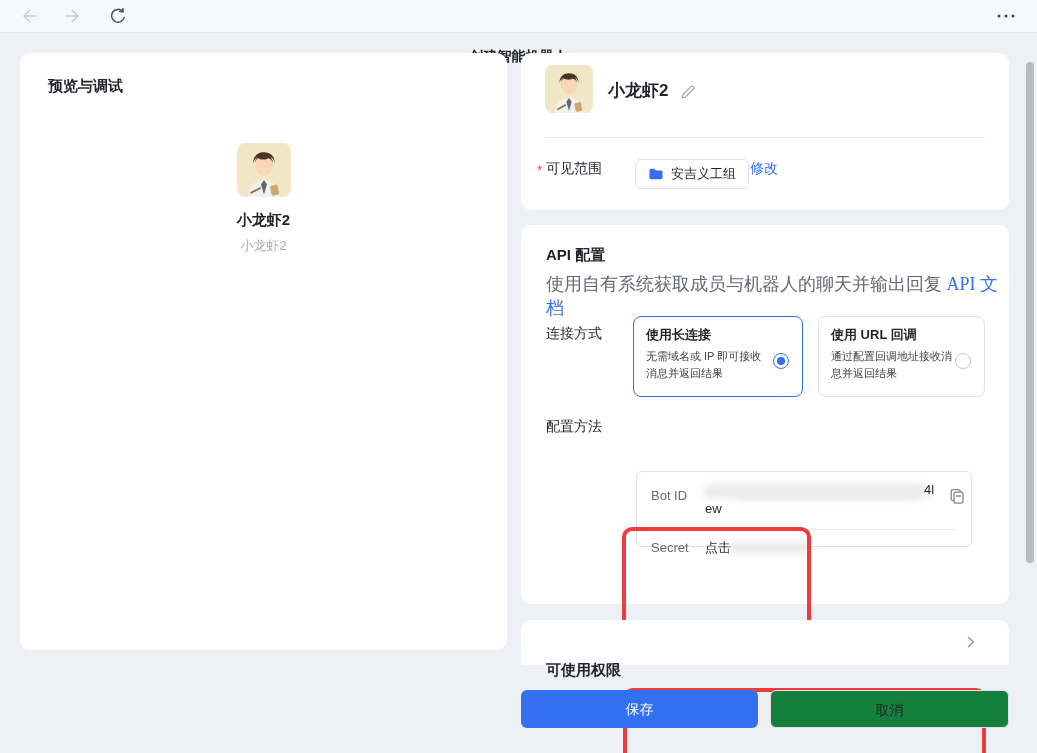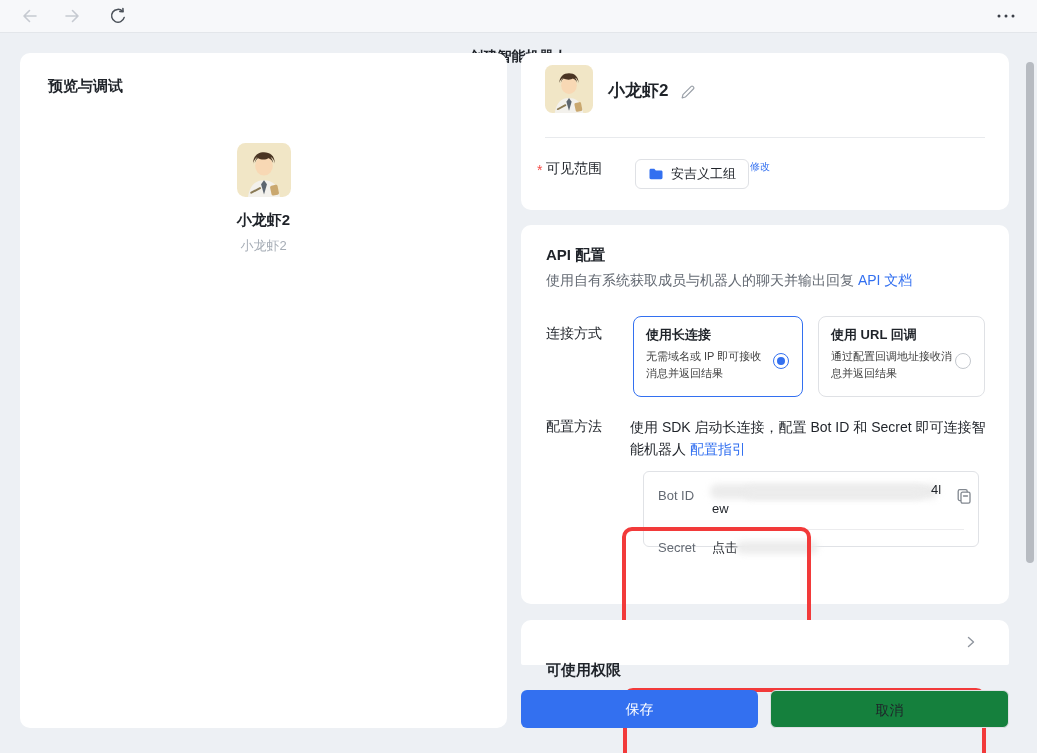--- a/index.html
+++ b/index.html
@@ -21,21 +21,21 @@
   .topbar-title {
     position:absolute; left:0; right:0; top:0; height:33px;
     text-align:center; line-height:33px; font-size:14px; font-weight:700; color:#1f2329;margin-top:40px;
   }
   .more-icon { position:absolute; right:20px; top:6px; width:22px; height:20px; cursor:pointer; }
 
   
   .card { position:absolute; background:#fff; border-radius:10px; }
 
   
-  .preview-card { left:20px; top:53px; width:487px; height:675px; }
+  .preview-card { left:20px; top:53px; width:487px; height:597px; }
   .preview-heading { position:absolute; left:28px; top:24px; font-size:15px; font-weight:700; }
   .preview-center { position:absolute; left:0; right:0; top:90px; text-align:center; }
   .avatar-lg { width:54px; height:54px; border-radius:9px; display:inline-block; }
   .preview-name { margin-top:10px; font-size:15px; font-weight:700; color:#1f2329; }
   .preview-sub  { margin-top:7px; font-size:13px; color:#a6adb6; }
   .preview-note {
     position:absolute; left:0; right:0; bottom:26px;
     text-align:center; font-size:13px; color:#c2c7cd;
   }
 
@@ -46,25 +46,25 @@
   .pencil-icon { position:absolute; left:158px; top:30px; width:18px; height:18px; cursor:pointer; }
   .profile-divider { position:absolute; left:24px; right:24px; top:84px; height:1px; background:#e8eaed; }
   .vis-required { position:absolute; left:16px; top:109px; color:#f54a45; font-size:14px; }
   .vis-label { position:absolute; left:25px; top:107px; font-size:14px; color:#1f2329; }
   .scope-chip {
     position:absolute; left:114px; top:106px; height:30px;
     border:1px solid #dfe1e5; border-radius:6px; background:#fff;
     display:flex; align-items:center; padding:0 12px; gap:7px; cursor:pointer;
   }
   .scope-chip .chip-text { font-size:13px; color:#1f2329; }
-  .modify-link { position:absolute; left:229px; top:107px; font-size:10px; color:#3370f0; cursor:pointer; }
+  .modify-link { position:absolute; left:229px; top:107px; font-size:14px; color:#3370f0; cursor:pointer; }
 
   .api-card { left:521px; top:225px; width:488px; height:379px; }
   .api-heading { position:absolute; left:25px; top:21px; font-size:15px; font-weight:700; }
-  .api-desc { position:absolute; left:25px; top:47px; font-size:14px; color:#646a73; }
+  .api-desc { position:absolute; left:25px; top:47px; font-size:18px; color:#646a73;font-family:Liberation Serif, serif; }
   .api-desc a, .inline-link { color:#3370f0; text-decoration:none; cursor:pointer; }
   .conn-label { position:absolute; left:25px; top:100px; font-size:14px; color:#1f2329; }
   .method-label { position:absolute; left:25px; top:193px; font-size:14px; color:#1f2329; }
   .method-text { position:absolute; left:109px; top:192px; width:358px; font-size:14px; color:#1f2329; line-height:1.55; }
 
   .conn-option {
     position:absolute; top:91px; height:81px; background:#fff;
     border-radius:8px; padding:9px 12px; cursor:pointer;
   }
   .conn-option .opt-title { font-size:13px; font-weight:700; color:#1f2329; margin-bottom:4px; }
@@ -74,21 +74,21 @@
   .radio { position:absolute; right:13px; top:36px; width:16px; height:16px; border-radius:50%; cursor:pointer; }
   .radio.on { border:1.5px solid #3370f0; }
   .radio.on::after {
     content:""; position:absolute; left:2.5px; top:2.5px; width:8px; height:8px;
     border-radius:50%; background:#3370f0;
   }
   .radio.off { border:1.5px solid #c3c7cd; }
 
   
   .cred-box {
-    position:absolute; left:122px; top:246px; width:336px; height:76px;
+    position:absolute; left:115px; top:246px; width:336px; height:76px;
     border:1px solid #e0e2e6; border-radius:6px; background:#fff;
   }
   .cred-label { position:absolute; font-size:13px; color:#646a73; }
   .cred-frag { position:absolute; font-size:13px; color:#1f2329; }
   .smudge { position:absolute; background:#ececec; border-radius:7px; filter:blur(3px); }
   .cred-divider { position:absolute; left:14px; right:14px; top:57px; height:1px; background:#ececee; }
   .copy-icon { position:absolute; left:311px; top:15px; width:18px; height:18px; cursor:pointer; }
 
   
   .annotation {
@@ -214,24 +214,20 @@
     <span class="radio on"></span>
   </div>
 
   <div class="conn-option opt-b">
     <div class="opt-title">使用 URL 回调</div>
     <div class="opt-desc">通过配置回调地址接收消息并返回结果</div>
     <span class="radio off"></span>
   </div>
 
   <div class="method-label">配置方法</div>
-  <div class="method-text">
-    <span>使用 SDK 启动长连接，配置 Bot ID 和 Secret 即可连接智能机器人</span>
-    <span class="inline-link">配置指引</span>
-  </div>
 
   <div class="cred-box">
     <span class="cred-label" style="left:14px; top:16px;">Bot ID</span>
     <span class="smudge" style="left:66px; top:12px; width:228px; height:15px;"></span>
     <span class="smudge" style="left:100px; top:14px; width:180px; height:13px;"></span>
     <span class="cred-frag" style="left:287px; top:10px;">4l</span>
     <span class="cred-frag" style="left:68px; top:29px;">ew</span>
     <span class="copy-icon">
       <svg viewBox="0 0 18 18">
         <rect x="3.2" y="2.6" width="9" height="11" rx="1.6" fill="none" stroke="#81878f" stroke-width="1.3"></rect>

